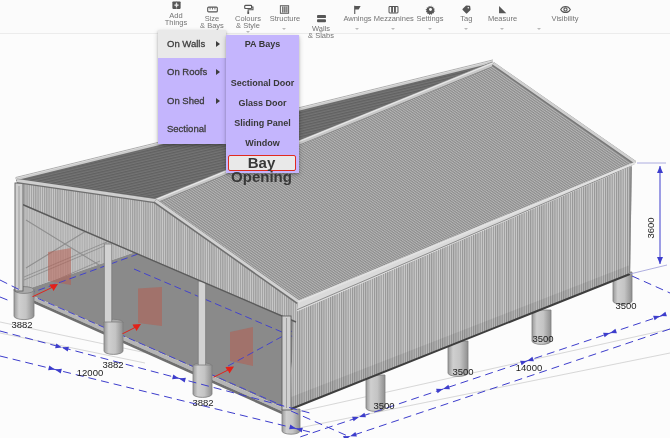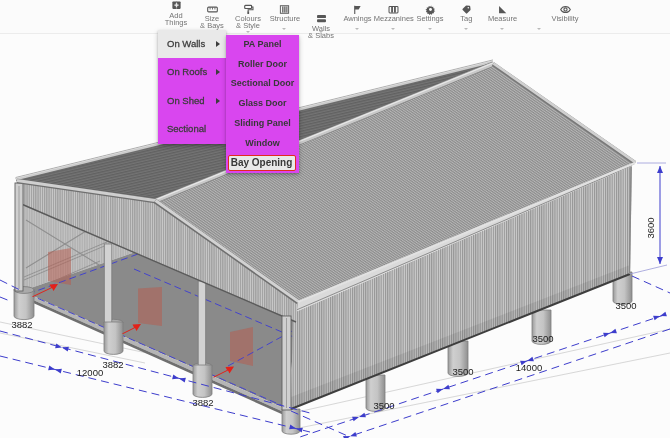--- a/index.html
+++ b/index.html
@@ -3,28 +3,28 @@
 <meta charset="utf-8">
 <style>
   html,body{margin:0;padding:0;}
   body{width:670px;height:438px;overflow:hidden;background:#fcfcfc;font-family:"Liberation Sans",sans-serif;position:relative;}
   #stage{position:absolute;left:0;top:0;width:670px;height:438px;}
   
   #toolbar{position:absolute;left:0;top:0;width:670px;height:33px;background:#fbfbfb;border-bottom:1px solid #ececec;z-index:5;}
   .titem{position:absolute;top:0;width:60px;text-align:center;color:#747474;font-size:7.5px;line-height:7px;z-index:6;}
   .titem svg{display:block;margin:0 auto;}
   
-  .menu{position:absolute;background:#d946ef;box-shadow:0 2px 5px rgba(0,0,0,0.22),0 1px 2px rgba(0,0,0,0.18);z-index:10;}
+  .menu{position:absolute;background:#c4b5fd;box-shadow:0 2px 5px rgba(0,0,0,0.22),0 1px 2px rgba(0,0,0,0.18);z-index:10;}
   #menu1{left:158px;top:30px;width:68px;height:114px;}
   .m1row{position:absolute;left:0;width:68px;height:28px;line-height:28px;color:#3d3d3d;font-size:9.5px;-webkit-text-stroke:0.3px #3d3d3d;}
   .m1row .txt{position:absolute;left:9px;top:0;}
   .m1row .arr{position:absolute;right:6px;top:11px;width:0;height:0;border-left:4px solid #3d3d3d;border-top:3px solid transparent;border-bottom:3px solid transparent;}
   #menu2{left:226px;top:35px;width:73px;height:138px;}
   .m2row{position:absolute;left:0;width:73px;height:19.7px;line-height:19.7px;text-align:center;color:#383838;font-size:9px;font-weight:bold;}
-  #bayopen{position:absolute;left:1.5px;top:119.5px;width:66px;height:14px;background:#e9e9e9;border:1.5px solid #e02b20;border-radius:2px;line-height:14px;text-align:center;color:#383838;font-size:10px;font-weight:bold;z-index:11;}
+  #bayopen{position:absolute;left:1.5px;top:119.5px;width:66px;height:14px;background:#e9e9e9;border:1.5px solid #e02b20;border-radius:2px;line-height:14px;text-align:center;color:#383838;font-size:15px;font-weight:bold;z-index:11;}
 </style>
 </head>
 <body>
 <div id="stage">
 <svg width="670" height="438" viewBox="0 0 670 438">
 <defs>
   <pattern id="vstripe" width="2.2" height="8" patternUnits="userSpaceOnUse">
     <rect width="2.2" height="8" fill="#b9b9b9"></rect>
     <rect x="0" width="0.95" height="8" fill="#949494"></rect>
     <rect x="1.45" width="0.5" height="8" fill="#d6d6d6"></rect>
@@ -337,20 +337,19 @@
     </div>
   <div class="m1row" style="top:56.8px;">
       <span class="txt">On Shed</span>
       <span class="arr"></span>
     </div>
   <div class="m1row" style="top:85.2px;">
       <span class="txt">Sectional</span>
     </div>
 </div>
 <div class="menu" id="menu2">
-  <div class="m2row" style="top:0;">PA Panel</div>
-  <div class="m2row" style="top:19.7px;">Roller Door</div>
+  <div class="m2row" style="top:0;">PA Bays</div>
   <div class="m2row" style="top:59.1px;">Glass Door</div>
   <div class="m2row" style="top:39.4px;">Sectional Door</div>
   <div class="m2row" style="top:78.8px;">Sliding Panel</div>
   <div class="m2row" style="top:98.5px;">Window</div>
   <div id="bayopen">Bay Opening</div>
 </div>
 
 </body></html>

